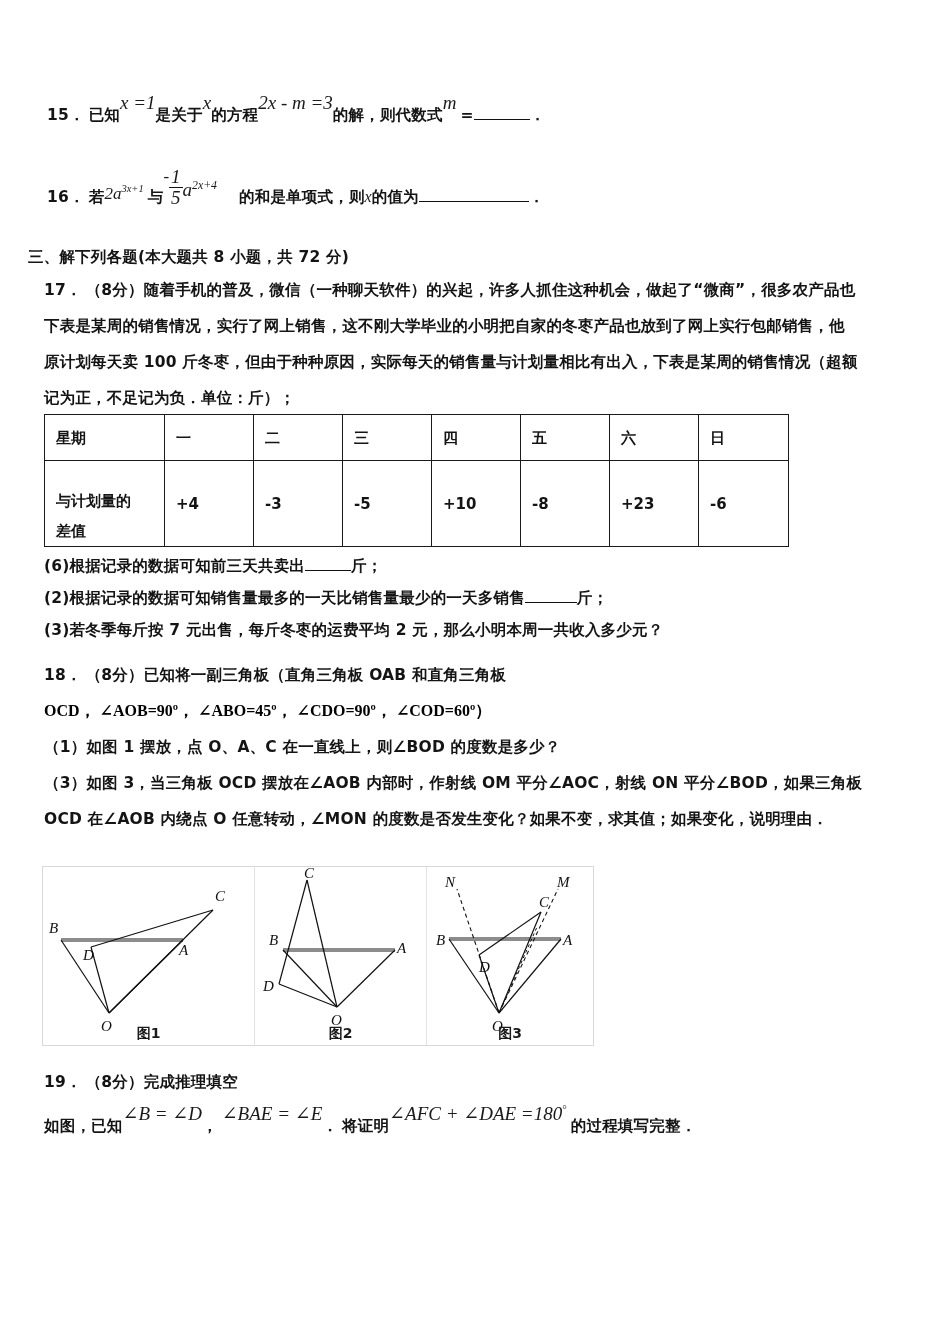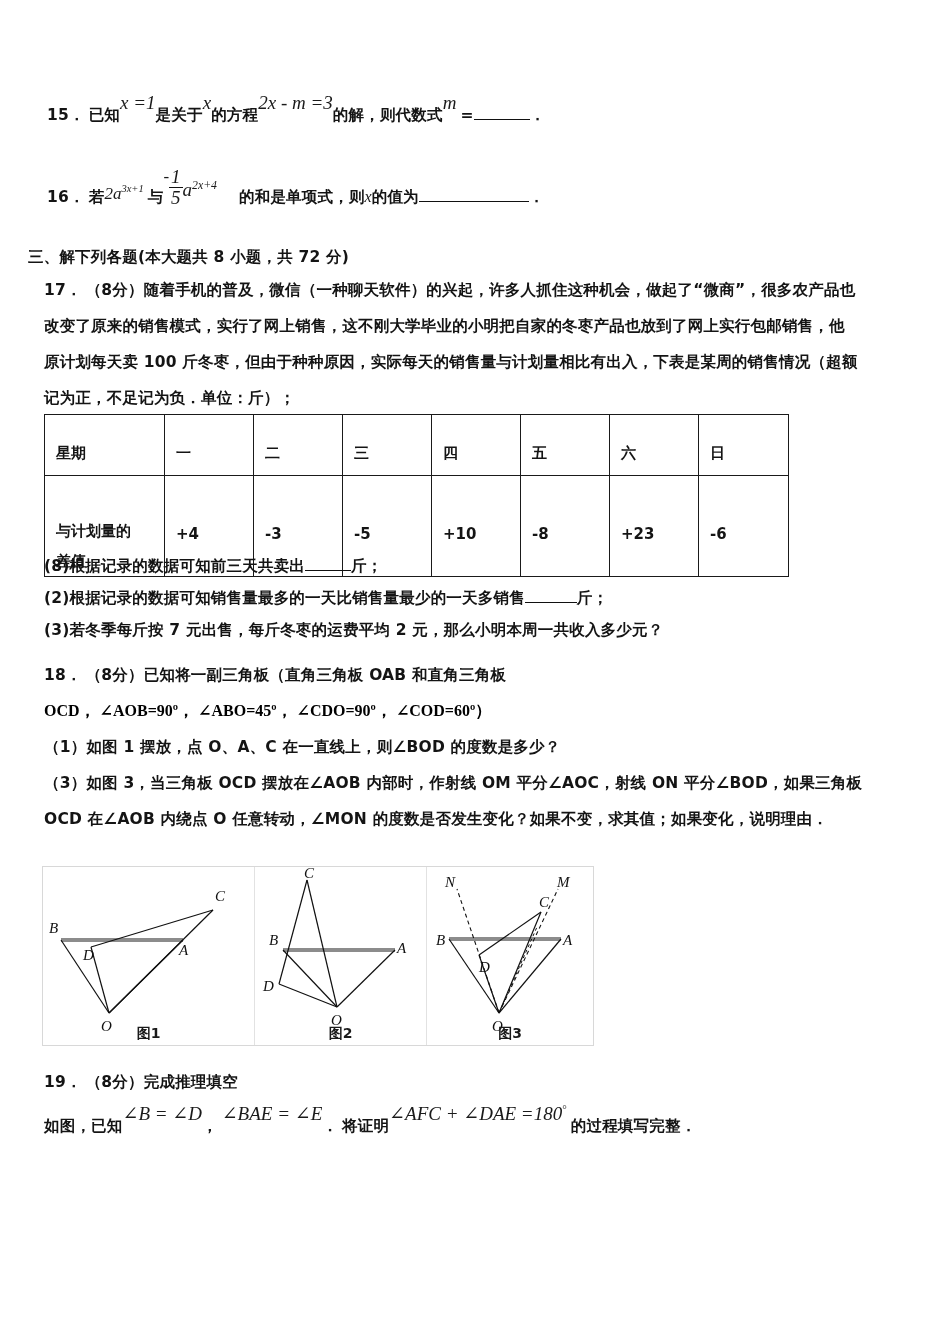--- a/index.html
+++ b/index.html
@@ -103,21 +103,21 @@
   .tbl-wrap {
     position: absolute;
     left: 44px; top: 414px;
   }
   table.sales {
     border-collapse: collapse;
     table-layout: fixed;
   }
   table.sales td {
     border: 1.3px solid #1a1a1a;
-    padding: 16px 0 0 11px;
+    padding: 1px 0 0 11px;
     vertical-align: middle;
     font-family: "DejaVu Sans", "Liberation Sans", sans-serif;
     font-weight: bold;
     font-size: 15px;
     color: #141414;
   }
   table.sales tr.r1 td { height: 44px; }
   table.sales tr.r2 td { height: 78px; }
   table.sales td.lbl { width: 108px; }
   table.sales td.dat { width: 77px; }
@@ -200,21 +200,21 @@
     <span class="cn" style="margin-left:18px;">的和是单项式，则</span><span class="math" style="font-size:16px;">x</span><span class="cn">的值为</span><span class="blank" style="width:110px;height:14px;"></span><span class="cn">．</span>
   </div>
 
   <div class="sec-head cn">三、解下列各题(本大题共 8 小题，共 72 分)</div>
 
   <div class="q17-head">
     <div class="para-line">
       <span class="cn">17．</span>
       <span class="cn">（8分）</span><span class="cn">随着手机的普及，微信（一种聊天软件）的兴起，许多人抓住这种机会，做起了“微商”，很多农产品也</span>
     </div>
-    <div class="para-line"><span class="cn">改变了原来的销售模式，实行了网上销售，这不刚大学毕业的小明把自家的冬枣产品也放到了网上实行包邮销售，他</span></div>
+    <div class="para-line"><span class="cn">下表是某周的销售情况，实行了网上销售，这不刚大学毕业的小明把自家的冬枣产品也放到了网上实行包邮销售，他</span></div>
     <div class="para-line"><span class="cn">原计划每天卖 100 斤冬枣，但由于种种原因，实际每天的销售量与计划量相比有出入，下表是某周的销售情况（超额</span></div>
     <div class="para-line"><span class="cn">记为正，不足记为负．单位：斤）；</span></div>
   </div>
 
   <div class="tbl-wrap">
     <table class="sales">
       <tbody>
           <tr class="r1">
         <td class="lbl">星期</td>
         <td class="dat">一</td>
@@ -239,21 +239,21 @@
         <td class="dat numcell">-8</td>
         <td class="dat numcell">+23</td>
         <td class="dat7 numcell">-6</td>
       </tr>
     </tbody>
       </table>
   </div>
 
   <div class="q17subs">
     <div class="subline">
-      <span class="cn">(8)根据记录的数据可知前三天共卖出</span><span class="blank" style="width:46px;height:13px;"></span><span class="cn">斤；</span>
+      <span class="cn">(6)根据记录的数据可知前三天共卖出</span><span class="blank" style="width:46px;height:13px;"></span><span class="cn">斤；</span>
     </div>
     <div class="subline">
       <span class="cn">(2)根据记录的数据可知销售量最多的一天比销售量最少的一天多销售</span><span class="blank" style="width:52px;height:13px;"></span><span class="cn">斤；</span>
     </div>
     <div class="subline">
       <span class="cn">(3)若冬季每斤按 7 元出售，每斤冬枣的运费平均 2 元，那么小明本周一共收入多少元？</span>
     </div>
   </div>
 
   <div class="q18">

